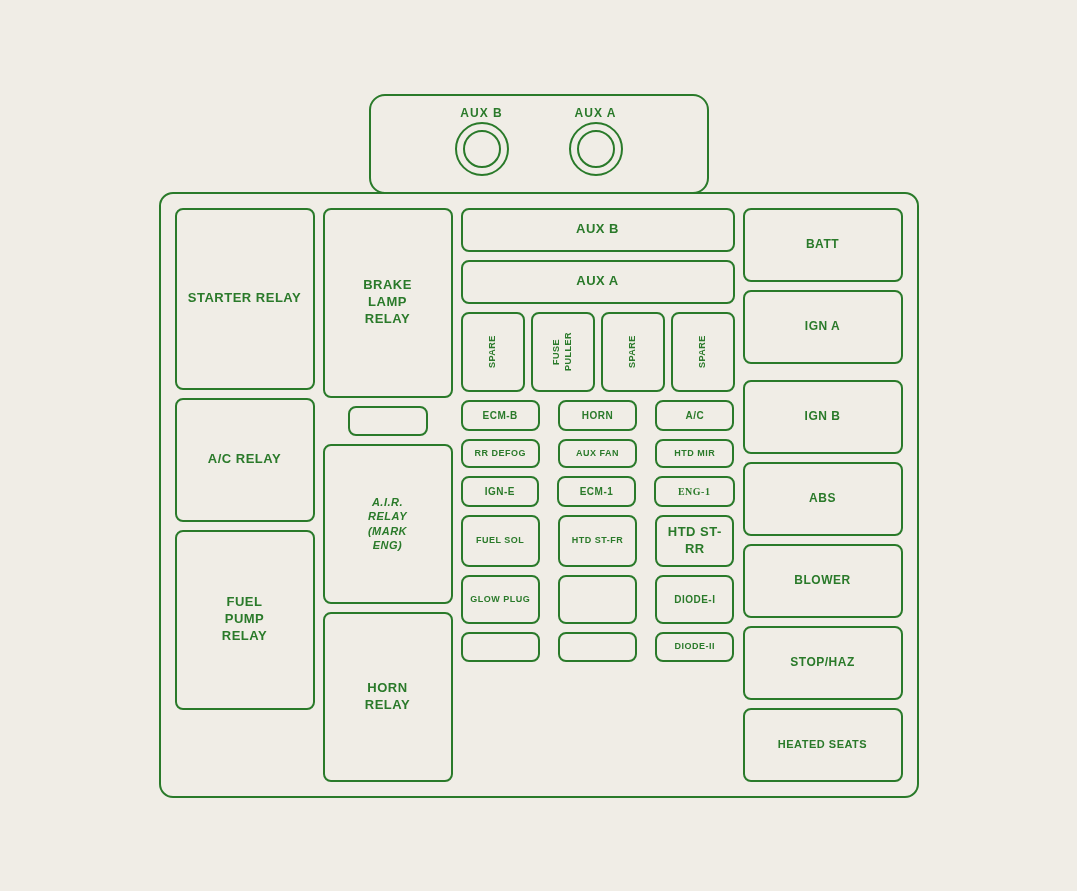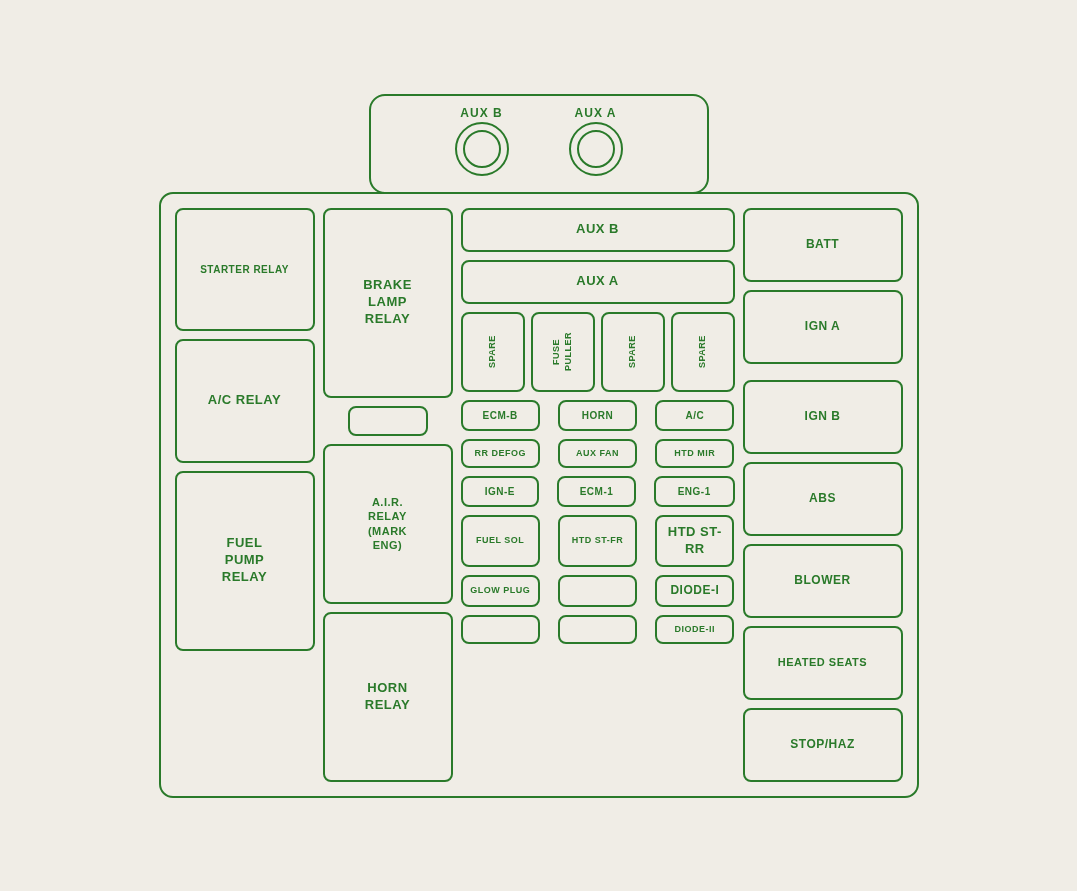--- a/index.html
+++ b/index.html
@@ -153,41 +153,41 @@
           <div class="connector-circle-inner"></div>
         </div>
       </div>
     </div>
   </div>
 
   <div class="main-box">
     <div class="grid-main">
 
       <div class="col-left">
-        <div class="fuse-cell" style="height:123px; font-size:10px;align-items:center;">
+        <div class="fuse-cell" style="height:182px; font-size:13px;align-items:center;">
           <span>STARTER
 RELAY</span>
         </div>
         <div class="fuse-cell" style="height:124px; font-size:13px;">
           <span>A/C
 RELAY</span>
         </div>
         <div class="fuse-cell" style="height:180px; font-size:13px;">
           <span>FUEL<br>PUMP<br>RELAY</span>
         </div>
       </div>
 
       <div class="col-2">
         <div class="fuse-cell" style="height:190px; font-size:13px;">
           <span>BRAKE<br>LAMP<br>RELAY</span>
         </div>
         <div style="height:30px;">
           <div class="fuse-cell" style="height:30px; width:80px; margin:0 auto;"></div>
         </div>
-        <div class="fuse-cell" style="height:160px; font-size:11px; margin-top:0;">
+        <div class="fuse-cell" style="height:160px; font-size:11px; margin-top:0;font-style:italic;">
           <span>A.I.R.<br>RELAY<br>(MARK<br>ENG)</span>
         </div>
         <div class="fuse-cell" style="height:170px; font-size:13px;">
           <span>HORN<br>RELAY</span>
         </div>
       </div>
 
       <div class="col-3">
 
         <div class="fuse-cell" style="height:44px; font-size:13px;">
@@ -237,21 +237,21 @@
             </div>
         </div>
 
         <div class="medium-row">
           <div class="fuse-cell" style="flex:1; padding:7px 3px; font-size:10px;">
               <span>IGN-E</span>
             </div>
           <div class="fuse-cell" style="flex:1; padding:7px 3px; font-size:10px;">
               <span>ECM-1</span>
             </div>
-          <div class="fuse-cell" style="flex:1; padding:7px 4px; font-size:10px;">
+          <div class="fuse-cell" style="flex:1; padding:7px 4px; font-size:10px;font-family:Liberation Serif, serif;">
               <span>ENG-1</span>
             </div>
         </div>
 
         <div class="medium-row">
           <div class="fuse-cell" style="flex:1; padding:7px 2px; font-size:9px;">
               <span>FUEL SOL</span>
             </div>
           <div class="fuse-cell" style="flex:1; padding:7px 2px; font-size:9px;">
               <span>HTD ST-FR</span>
@@ -259,21 +259,21 @@
           <div class="fuse-cell" style="flex:1; padding:7px 2px; font-size:13px;">
               <span>HTD ST-RR</span>
             </div>
         </div>
 
         <div class="medium-row">
           <div class="fuse-cell" style="flex:1; padding:7px 2px; font-size:9px;">
               <span>GLOW PLUG</span>
             </div>
           <div class="fuse-cell" style="flex:1; padding:7px 2px;"></div>
-          <div class="fuse-cell" style="flex:1; padding:6px 2px; font-size:12px;">
+          <div class="fuse-cell" style="flex:1; padding:16px 2px; font-size:10px;">
               <span>DIODE-I</span>
             </div>
         </div>
 
         <div class="medium-row">
           <div class="fuse-cell" style="flex:1; padding:7px 2px;"></div>
           <div class="fuse-cell" style="flex:1; padding:7px 2px;"></div>
           <div class="fuse-cell" style="flex:1; padding:7px 2px; font-size:9px;">
               <span>DIODE-II</span>
             </div>
@@ -289,23 +289,23 @@
         </div>
         <div class="fuse-cell" style="flex:1; padding:12px 6px; font-size:12px; min-height:52px;margin-top:8px;">
           <span>IGN B</span>
         </div>
         <div class="fuse-cell" style="flex:1; padding:12px 6px; font-size:12px; min-height:52px;">
           <span>ABS</span>
         </div>
         <div class="fuse-cell" style="flex:1; padding:12px 6px; font-size:12px; min-height:52px;">
           <span>BLOWER</span>
         </div>
+        <div class="fuse-cell" style="flex:1; padding:12px 6px; font-size:12px; min-height:52px;">
+          <span>STOP/HAZ</span>
+        </div>
         <div class="fuse-cell" style="flex:1; padding:12px 6px; font-size:11px; min-height:52px;">
           <span>HEATED SEATS</span>
-        </div>
-        <div class="fuse-cell" style="flex:1; padding:12px 6px; font-size:12px; min-height:52px;">
-          <span>STOP/HAZ</span>
         </div>
       </div>
 
     </div>
   </div>
 </div>
 
 </body></html>

